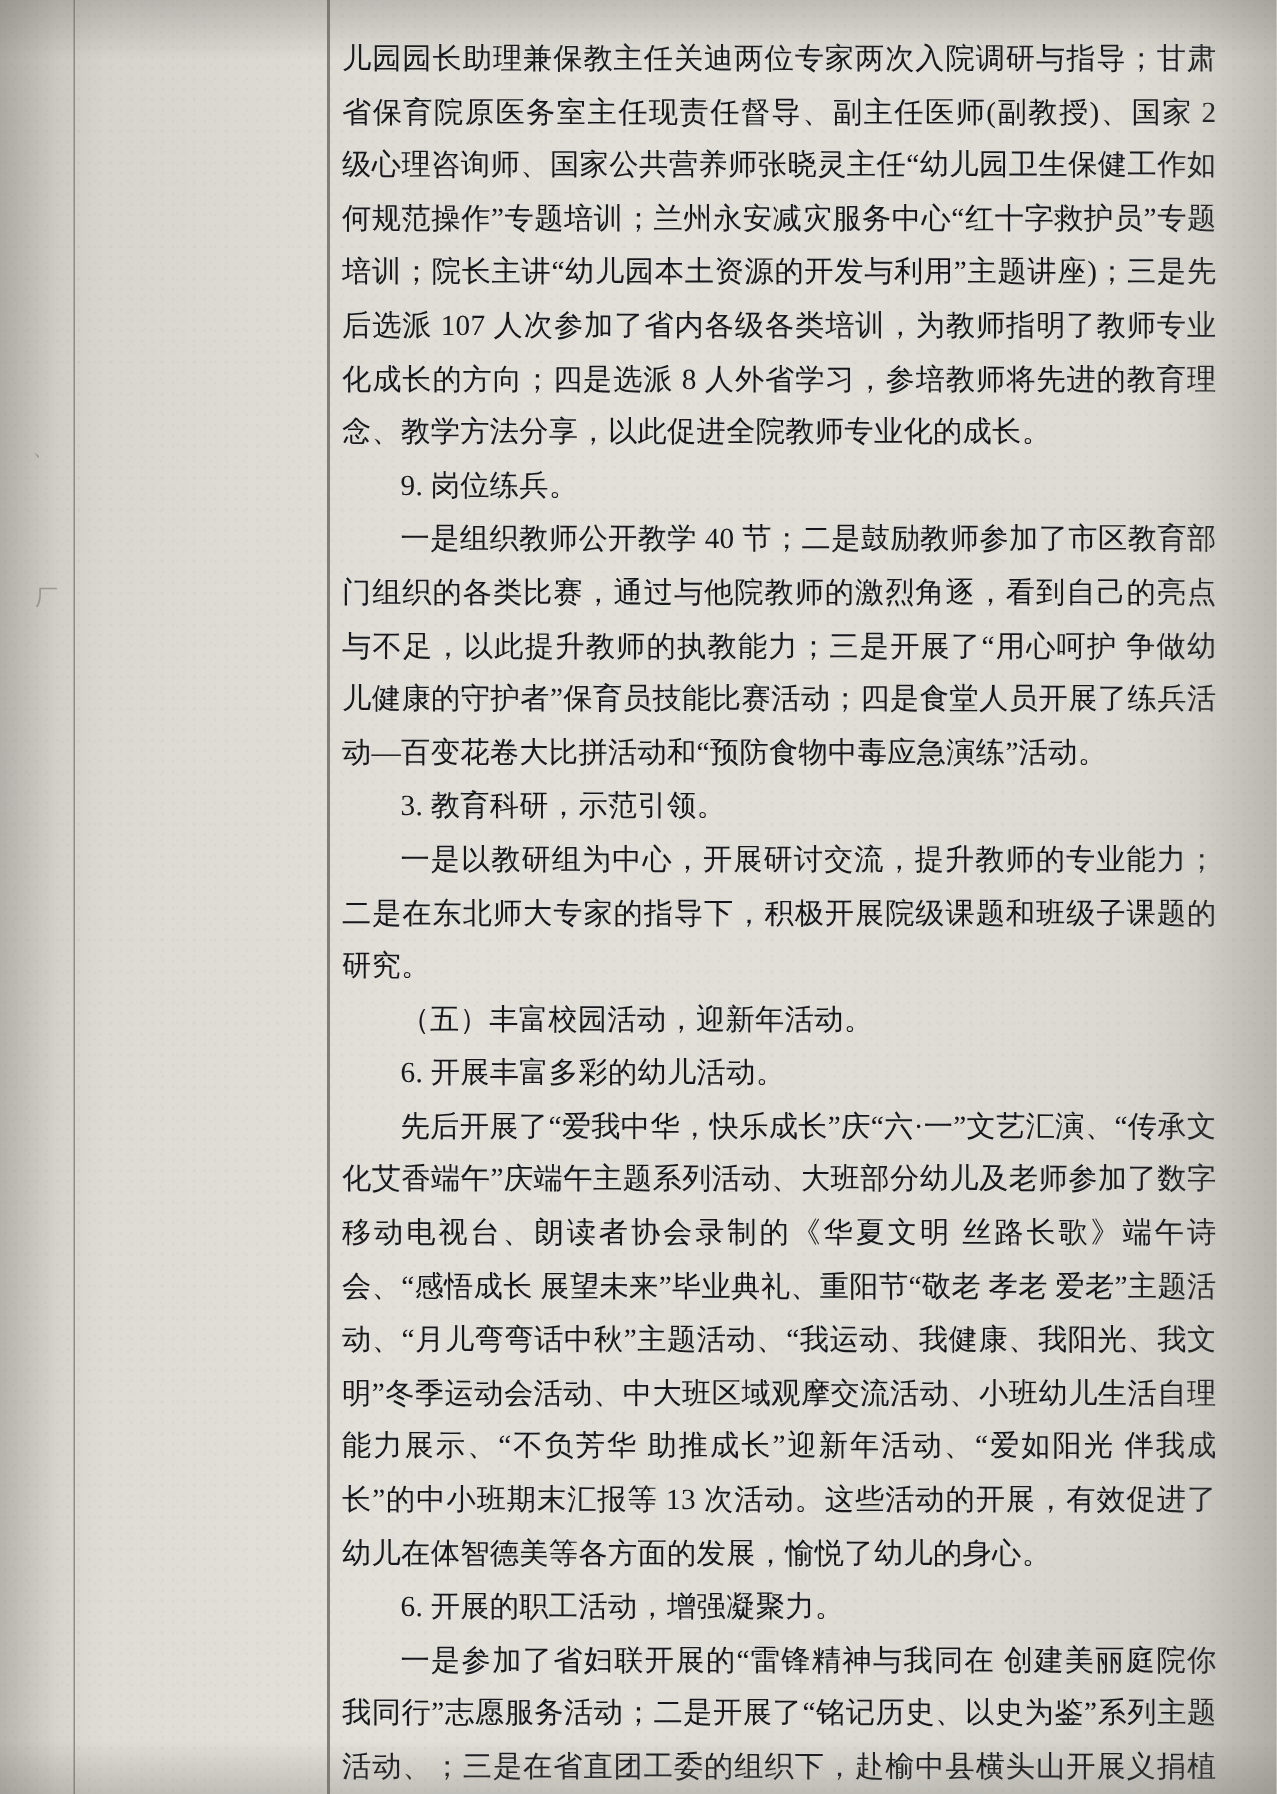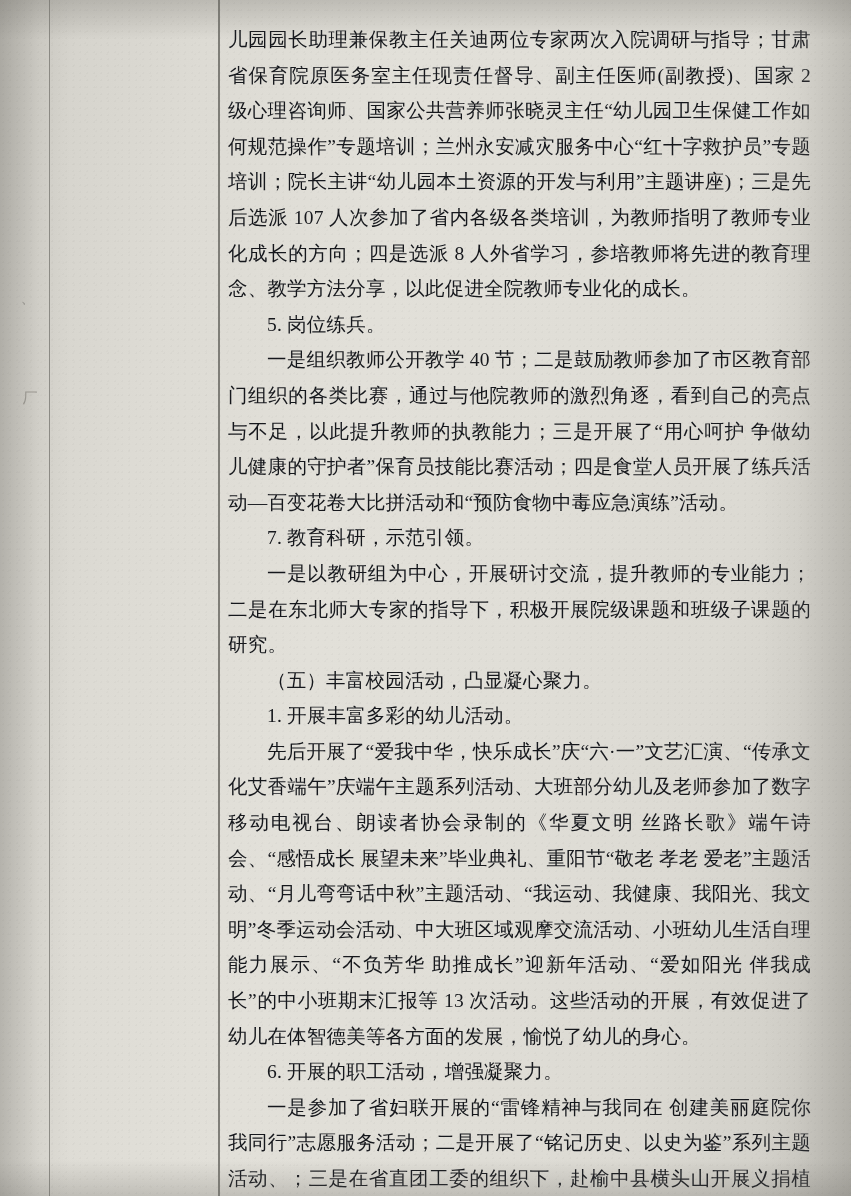--- a/index.html
+++ b/index.html
@@ -112,26 +112,26 @@
 <div id="page">
 
   <div id="rule-outer" class="rule-v"></div>
   <div id="rule-inner" class="rule-v"></div>
 
   <div id="margin-mark-1" class="margin-mark">、</div>
   <div id="margin-mark-2" class="margin-mark">厂</div>
 
   <div id="text-column">
     <p class="noindent">儿园园长助理兼保教主任关迪两位专家两次入院调研与指导；甘肃省保育院原医务室主任现责任督导、副主任医师(副教授)、国家 2 级心理咨询师、国家公共营养师张晓灵主任“幼儿园卫生保健工作如何规范操作”专题培训；兰州永安减灾服务中心“红十字救护员”专题培训；院长主讲“幼儿园本土资源的开发与利用”主题讲座)；三是先后选派 107 人次参加了省内各级各类培训，为教师指明了教师专业化成长的方向；四是选派 8 人外省学习，参培教师将先进的教育理念、教学方法分享，以此促进全院教师专业化的成长。</p>
-    <p class="indent2">5. 岗位练兵。</p>
+    <p class="indent2">9. 岗位练兵。</p>
     <p class="indent2">一是组织教师公开教学 40 节；二是鼓励教师参加了市区教育部门组织的各类比赛，通过与他院教师的激烈角逐，看到自己的亮点与不足，以此提升教师的执教能力；三是开展了“用心呵护 争做幼儿健康的守护者”保育员技能比赛活动；四是食堂人员开展了练兵活动—百变花卷大比拼活动和“预防食物中毒应急演练”活动。</p>
-    <p class="indent2">7. 教育科研，示范引领。</p>
+    <p class="indent2">3. 教育科研，示范引领。</p>
     <p class="indent2">一是以教研组为中心，开展研讨交流，提升教师的专业能力；二是在东北师大专家的指导下，积极开展院级课题和班级子课题的研究。</p>
-    <p class="indent2">（五）丰富校园活动，凸显凝心聚力。</p>
-    <p class="indent2">1. 开展丰富多彩的幼儿活动。</p>
+    <p class="indent2">（五）丰富校园活动，迎新年活动。</p>
+    <p class="indent2">6. 开展丰富多彩的幼儿活动。</p>
     <p class="indent2">先后开展了“爱我中华，快乐成长”庆“六·一”文艺汇演、“传承文化艾香端午”庆端午主题系列活动、大班部分幼儿及老师参加了数字移动电视台、朗读者协会录制的《华夏文明 丝路长歌》端午诗会、“感悟成长 展望未来”毕业典礼、重阳节“敬老 孝老 爱老”主题活动、“月儿弯弯话中秋”主题活动、“我运动、我健康、我阳光、我文明”冬季运动会活动、中大班区域观摩交流活动、小班幼儿生活自理能力展示、“不负芳华 助推成长”迎新年活动、“爱如阳光 伴我成长”的中小班期末汇报等 13 次活动。这些活动的开展，有效促进了幼儿在体智德美等各方面的发展，愉悦了幼儿的身心。</p>
     <p class="indent2">6. 开展的职工活动，增强凝聚力。</p>
     <p class="indent2">一是参加了省妇联开展的“雷锋精神与我同在 创建美丽庭院你我同行”志愿服务活动；二是开展了“铭记历史、以史为鉴”系列主题活动、；三是在省直团工委的组织下，赴榆中县横头山开展义捐植树，义务认捐、种植树苗 30 棵、开展了“青春与五四同行 青年与时代共进”主题征文活动和“转变工作作风 创建文明团队”专题讲座。四是 7.18 特大洪暴灾情后，加入到“甘肃省妇联巾帼志愿者服务队”，赶赴东乡灾区，发挥自身职业特长，组织 3 岁至 15 岁的孩子进行有效、有意义的教育教学活动；六是作为省级精神文明单位，积极参与到“平安出行，做文明有礼兰州人”文明交通志愿者劝阻交通违法行为活动；七是组织全体教职员和幼儿，开展了以“手拉手传递真情,心连心点亮希望”的献爱心“推普脱贫”为载体的帮扶救助工作，共捐赠图书、玩具、学具近 6000 件、捐赠棉衣 157 件；八是关注教职工的生活，走访困难、婚产、家属生病等职工 10 余人次、积极改善集体宿舍，让职工感受到了集体的温暖，激发了她们工作的积极性；凝聚了大家的力量。</p>
 
   </div>
 
   <div id="shade-left"></div>
   <div id="shade-right"></div>
   <div id="shade-top"></div>
   <div id="shade-bottom"></div>

